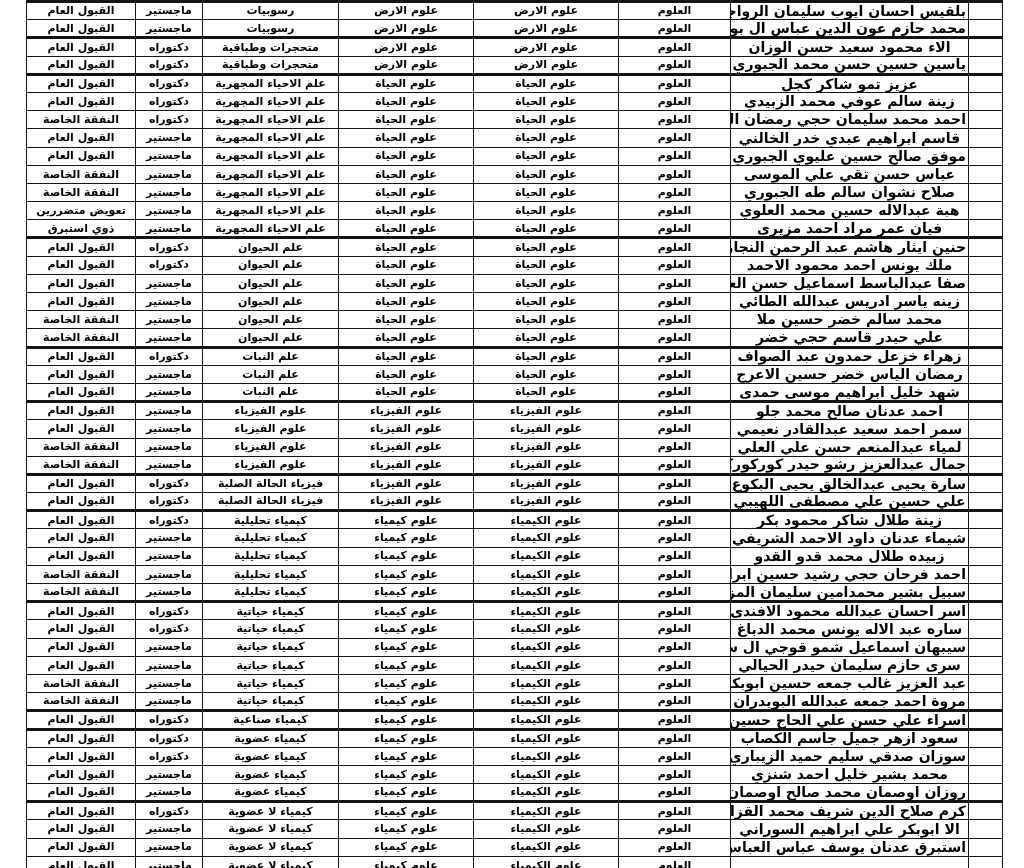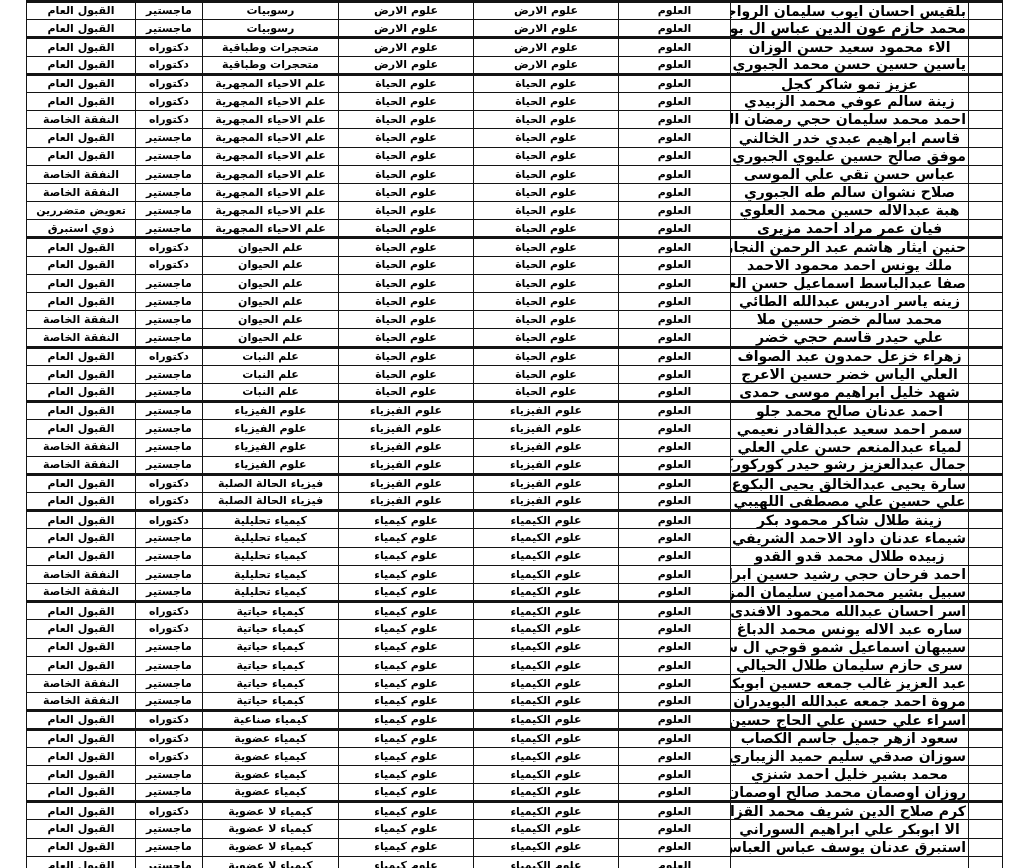--- a/index.html
+++ b/index.html
@@ -268,21 +268,21 @@
     <td class="c-name">زهراء خزعل حمدون عبد الصواف</td>
     <td class="c-college">العلوم</td>
     <td class="c-dept2">علوم الحياة</td>
     <td class="c-dept1">علوم الحياة</td>
     <td class="c-spec">علم النبات</td>
     <td class="c-degree">دكتوراه</td>
     <td class="c-admission">القبول العام</td>
   </tr>
         <tr>
     <td class="c-no"></td>
-    <td class="c-name">العلي الياس خضر حسين الاعرج</td>
+    <td class="c-name">رمضان الياس خضر حسين الاعرج</td>
     <td class="c-college">العلوم</td>
     <td class="c-dept2">علوم الحياة</td>
     <td class="c-dept1">علوم الحياة</td>
     <td class="c-spec">علم النبات</td>
     <td class="c-degree">ماجستير</td>
     <td class="c-admission">القبول العام</td>
   </tr>
         <tr class="group-end">
     <td class="c-no"></td>
     <td class="c-name">شهد خليل ابراهيم موسى حمدي</td>
@@ -428,21 +428,21 @@
     <td class="c-name">سيبهان اسماعيل شمو قوجي ال سعدو</td>
     <td class="c-college">العلوم</td>
     <td class="c-dept2">علوم الكيمياء</td>
     <td class="c-dept1">علوم كيمياء</td>
     <td class="c-spec">كيمياء حياتية</td>
     <td class="c-degree">ماجستير</td>
     <td class="c-admission">القبول العام</td>
   </tr>
         <tr>
     <td class="c-no"></td>
-    <td class="c-name">سرى حازم سليمان طلال الحيالي</td>
+    <td class="c-name">سرى حازم سليمان حيدر الحيالي</td>
     <td class="c-college">العلوم</td>
     <td class="c-dept2">علوم الكيمياء</td>
     <td class="c-dept1">علوم كيمياء</td>
     <td class="c-spec">كيمياء حياتية</td>
     <td class="c-degree">ماجستير</td>
     <td class="c-admission">القبول العام</td>
   </tr>
         <tr>
     <td class="c-no"></td>
     <td class="c-name">عبد العزيز غالب جمعه حسين ابوبكر</td>

